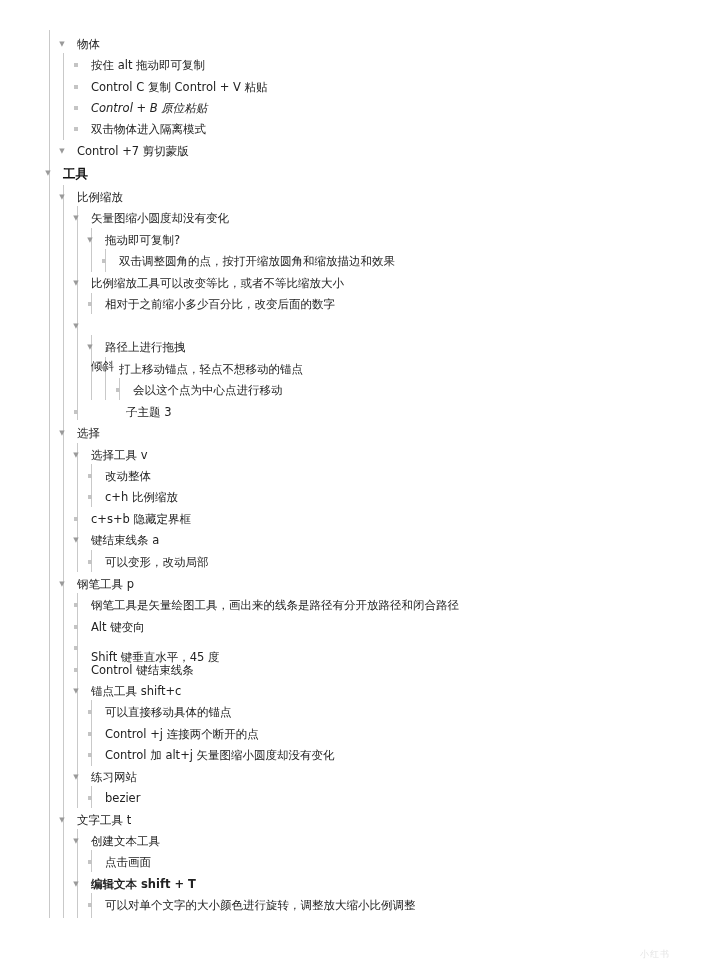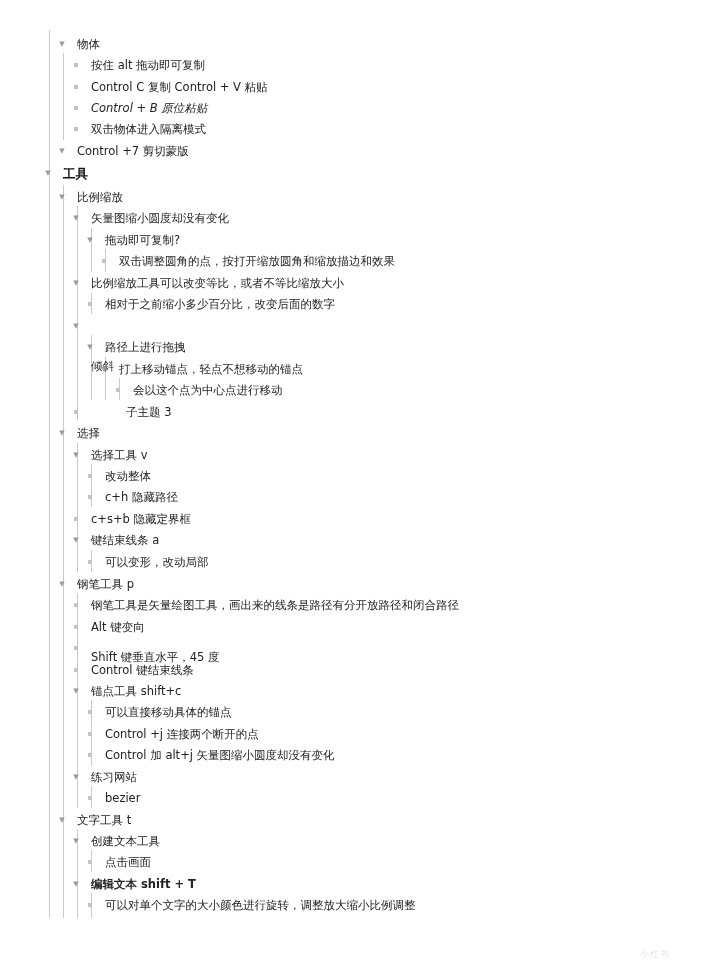--- a/index.html
+++ b/index.html
@@ -116,21 +116,21 @@
     <div class="row" style="top: 445px; left: 0px;">
       <span class="tri" style="left: 71px;">▼</span>
       <span class="txt" style="left: 91px;">选择工具 v</span>
     </div>
     <div class="row" style="top: 466px; left: 0px;">
       <span class="bul" style="left: 88px;"></span>
       <span class="txt" style="left: 105px;">改动整体</span>
     </div>
     <div class="row" style="top: 487px; left: 0px;">
       <span class="bul" style="left: 88px;"></span>
-      <span class="txt" style="left: 105px;">c+h 隐藏路径</span>
+      <span class="txt" style="left: 105px;">c+h 比例缩放</span>
     </div>
     <div class="row" style="top: 509px; left: 0px;">
       <span class="bul" style="left: 74px;"></span>
       <span class="txt" style="left: 91px;">c+s+b 隐藏定界框</span>
     </div>
     <div class="row" style="top: 530px; left: 0px;">
       <span class="tri" style="left: 71px;">▼</span>
       <span class="txt" style="left: 91px;">键结束线条 a</span>
     </div>
     <div class="row" style="top: 552px; left: 0px;">

